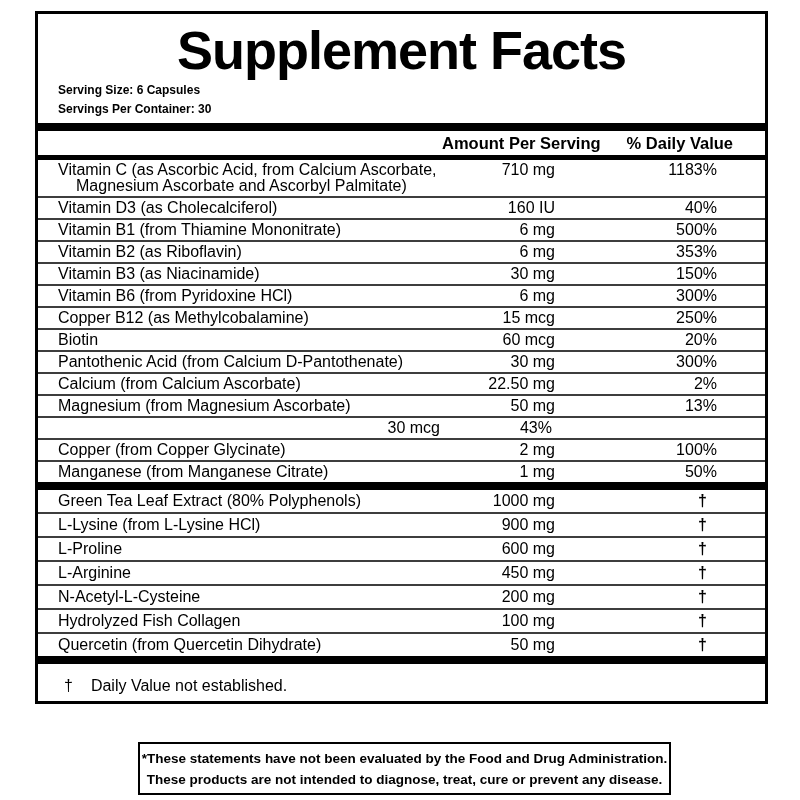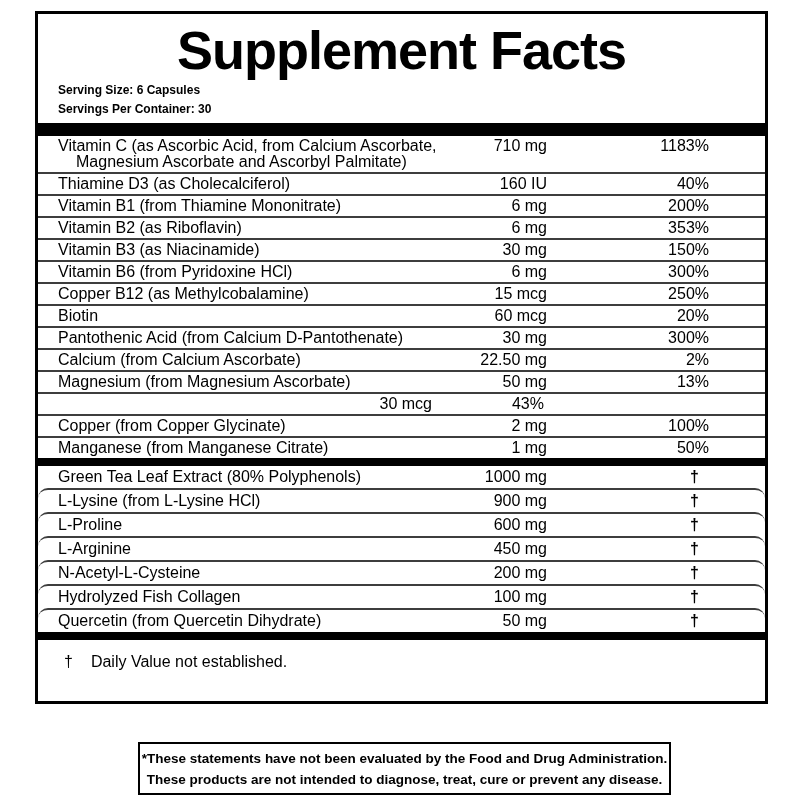--- a/index.html
+++ b/index.html
@@ -56,42 +56,42 @@
     height: 24px;
     padding-right: 32px;
     font-weight: bold;
     font-size: 16.5px;
   }
 
   .rows .row {
     display: grid;
     grid-template-columns: 1fr 115px 165px;
     border-top: 2px solid #3d3d3d;
-    padding: 2px 8px 2px 20px;
+    padding: 2px 0 2px 20px;
     font-size: 16px;
     line-height: 16px;
     align-items: start;
   }
   .rows .row:first-child { border-top: none; }
 
   .row .cell-name { padding-right: 6px; }
   .row .name-line2 { padding-left: 18px; }
   .row .cell-amt {
     text-align: right;
     padding-right: 45px;
     white-space: nowrap;
   }
   .row .cell-dv {
     text-align: right;
     padding-right: 48px;
     white-space: nowrap;
   }
   .row .cell-dv.dagger { padding-right: 58px; font-weight: bold; }
 
-  .rows.blend .row { padding-top: 3px; padding-bottom: 3px; border-radius: 10px; }
+  .rows.blend .row { padding-top: 3px; padding-bottom: 3px; }
 
   .footnote {
     display: flex;
     gap: 18px;
     padding: 13px 0 0 26px;
     font-size: 16px;
   }
 
   .disclaimer-box {
     position: absolute;
@@ -119,49 +119,53 @@
 
   <div class="sf-title">Supplement Facts</div>
 
   <div class="serving-block">
     <div>Serving Size: 6 Capsules</div>
     <div>Servings Per Container: 30</div>
   </div>
 
   <div class="thick-bar after-serving"></div>
 
+  <div class="col-header">
+    <span>Amount Per Serving</span>
+    <span>% Daily Value</span>
+  </div>
 
   <div class="thick-bar thin"></div>
 
   <div class="rows main">
   <div class="row">
     <span class="cell-name">
       <span class="name-line1">Vitamin C (as Ascorbic Acid, from Calcium Ascorbate,</span>
       <span class="name-line2" style="display:block">Magnesium Ascorbate and Ascorbyl Palmitate)</span>
     </span>
     <span class="cell-amt">710 mg</span>
     <span class="cell-dv">1183%</span>
   </div>
 
   <div class="row">
     <span class="cell-name">
-      <span class="name-line1">Thiamine D3 (as Cholecalciferol)</span>
+      <span class="name-line1">Vitamin D3 (as Cholecalciferol)</span>
       
     </span>
     <span class="cell-amt">160 IU</span>
     <span class="cell-dv">40%</span>
   </div>
 
   <div class="row">
     <span class="cell-name">
       <span class="name-line1">Vitamin B1 (from Thiamine Mononitrate)</span>
       
     </span>
     <span class="cell-amt">6 mg</span>
-    <span class="cell-dv">200%</span>
+    <span class="cell-dv">500%</span>
   </div>
 
   <div class="row">
     <span class="cell-name">
       <span class="name-line1">Vitamin B2 (as Riboflavin)</span>
       
     </span>
     <span class="cell-amt">6 mg</span>
     <span class="cell-dv">353%</span>
   </div>

